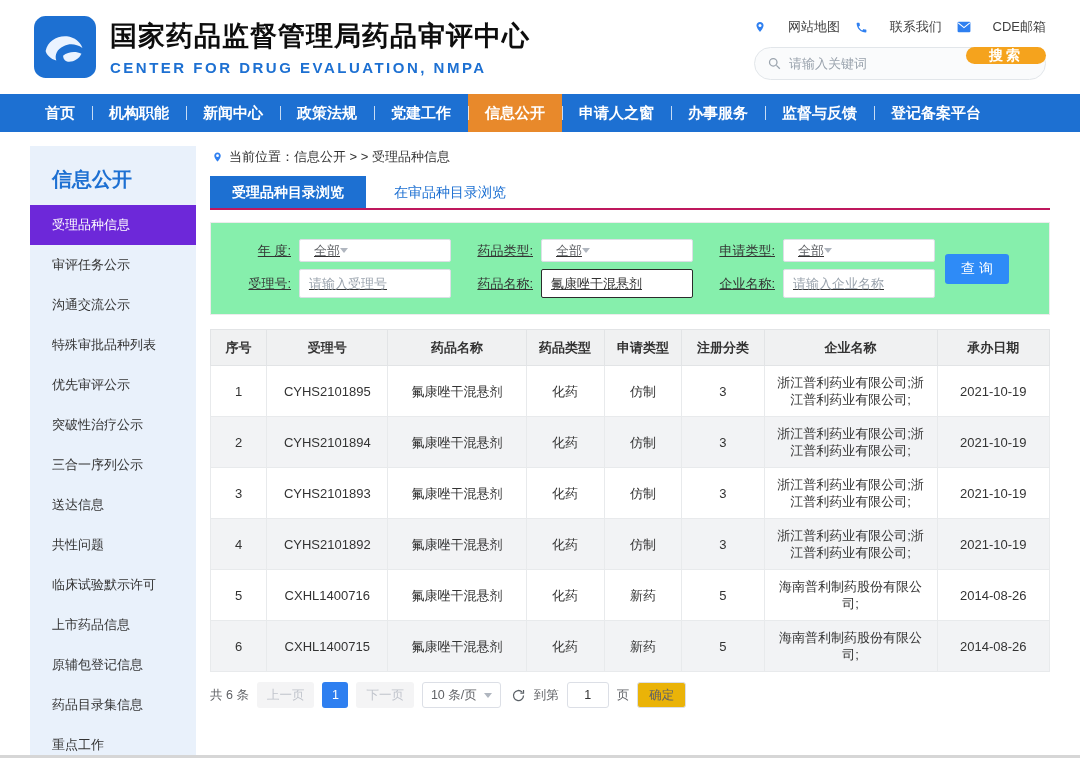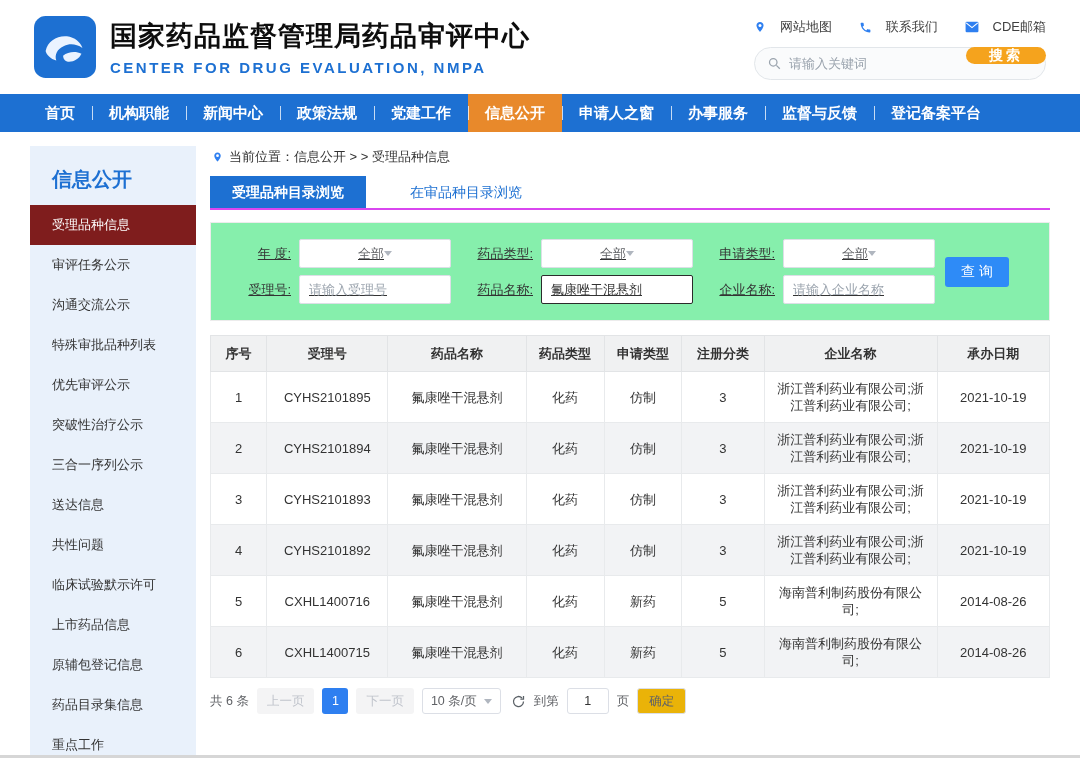--- a/index.html
+++ b/index.html
@@ -9,50 +9,50 @@
     background:#ffffff; color:#333; overflow:hidden; position:relative;
   }
   
   .header { height:94px; display:flex; align-items:center; padding:0 34px; background:#fff; }
   .logo { width:62px; height:62px; flex:0 0 auto; }
   .title-block { margin-left:14px; }
   .site-title { font-size:27px; font-weight:700; color:#0d0d0d; letter-spacing:1px; }
   .site-subtitle { font-size:15px; font-weight:700; color:#1d70d2; letter-spacing:2.5px; margin-top:5px; }
   .header-right { margin-left:auto; width:292px; display:flex; flex-direction:column; gap:11px; padding-top:4px; }
   .quick-links { display:flex; justify-content:space-between; align-items:center; font-size:13px; color:#3f3f3f; }
-  .quick-link { display:flex; align-items:center; gap:14px; cursor:pointer; white-space:nowrap; }
+  .quick-link { display:flex; align-items:center; gap:22px; cursor:pointer; white-space:nowrap; }
   .search-row { position:relative; height:33px; border:1px solid #e2e6ea; border-radius:17px; background:#fafbfc; display:flex; align-items:center; padding:0 82px 0 12px; }
   .search-row input { border:none; outline:none; background:transparent; width:100%; font-size:13px; color:#333; font-family:inherit; }
   .search-row input::placeholder { color:#9aa3ad; }
   .search-btn { position:absolute; right:-1px; top:-1px; height:17px; width:80px; border:none; border-radius:17px; background:#f5a31d; color:#fff; font-size:14px; font-weight:700; letter-spacing:3px; cursor:pointer; font-family:inherit; }
   
   .topnav { height:38px; background:#1d70d2; display:flex; align-items:stretch; padding:0 28px; }
   .nav-item { position:relative; display:flex; align-items:center; padding:0 17px; color:#fff; font-size:15px; font-weight:700; cursor:pointer; white-space:nowrap; }
   .nav-item:not(:first-child)::before { content:""; position:absolute; left:0; top:12px; width:1px; height:14px; background:rgba(255,255,255,.75); }
   .nav-item.active { background:#e8892b; }
   
   .content { display:flex; align-items:flex-start; gap:14px; padding:14px 30px 0 30px; height:626px; }
   
   .sidebar { width:166px; min-height:612px; background:#e9f1fb; padding-top:8px; flex:0 0 auto; }
   .sidebar-title { color:#1d70d2; font-size:20px; font-weight:700; padding:12px 0 12px 22px; }
   .side-item { height:40px; line-height:40px; padding-left:22px; font-size:13px; color:#333; cursor:pointer; white-space:nowrap; }
-  .side-item.active { background:#7f1d1d; color:#fff; }
+  .side-item.active { background:#6d28d9; color:#fff; }
   
   .main { flex:1; min-width:0; }
   .breadcrumb { display:flex; align-items:center; gap:6px; font-size:13px; color:#333; padding:2px 0 10px 2px; }
-  .tabs { display:flex; border-bottom:2px solid #d946ef;gap:16px; }
+  .tabs { display:flex; border-bottom:2px solid #be185d; }
   .tab { height:32px; line-height:32px; padding:0 22px; font-size:14px; cursor:pointer; white-space:nowrap; }
   .tab.active { background:#1d70d2; color:#fff; font-weight:700; }
   .tab.inactive { color:#1d70d2;padding-left:28px; }
   
   .filter-panel { margin-top:12px; background:#86efac; border:1px solid #ececec; padding:9px 14px; position:relative;text-decoration:underline; }
   .f-row { display:flex; align-items:center; margin:7px 0; }
   .f-group { display:flex; align-items:center; margin-right:16px; }
   .f-label { width:66px; text-align:right; font-size:13px; color:#333; margin-right:8px; white-space:nowrap; }
-  .select { width:152px; height:29px; background:#fff; border:1px solid #dcdfe6; border-radius:2px; display:flex; align-items:center; justify-content:center; padding:0 14px; font-size:13px; color:#606266; cursor:pointer; }
+  .select { width:152px; height:23px; background:#fff; border:1px solid #dcdfe6; border-radius:2px; display:flex; align-items:center; justify-content:flex-start; padding:0 14px; font-size:13px; color:#606266; cursor:pointer; }
   .chevron { width:0; height:0; border-left:4px solid transparent; border-right:4px solid transparent; border-top:5px solid #b0b6bf; }
   .f-input { width:152px; height:29px; border:1px solid #dcdfe6; border-radius:2px; padding:0 9px; font-size:13px; color:#333; background:#fff; outline:none; font-family:inherit; }
   .f-input::placeholder { color:#9aa3ad; }
   .f-input.focused { border-color:#2b2b2b; }
   .query-btn { position:absolute; right:40px; top:50%; transform:translateY(-50%); width:64px; height:30px; background:#2e8bf7; color:#fff; border:none; border-radius:3px; font-size:14px; cursor:pointer; font-family:inherit; }
   
   table.grid { margin-top:14px; width:100%; border-collapse:collapse; table-layout:fixed; }
   .grid th { background:#f0f1f2; font-size:13px; font-weight:700; color:#333; height:36px; border:1px solid #e2e4e6; }
   .grid td { font-size:13px; color:#333; border:1px solid #e8eaec; padding:8px 10px; line-height:17px; text-align:center; word-break:break-all; }
   .grid tbody tr:nth-child(even) { background:#f2f3f5; }

